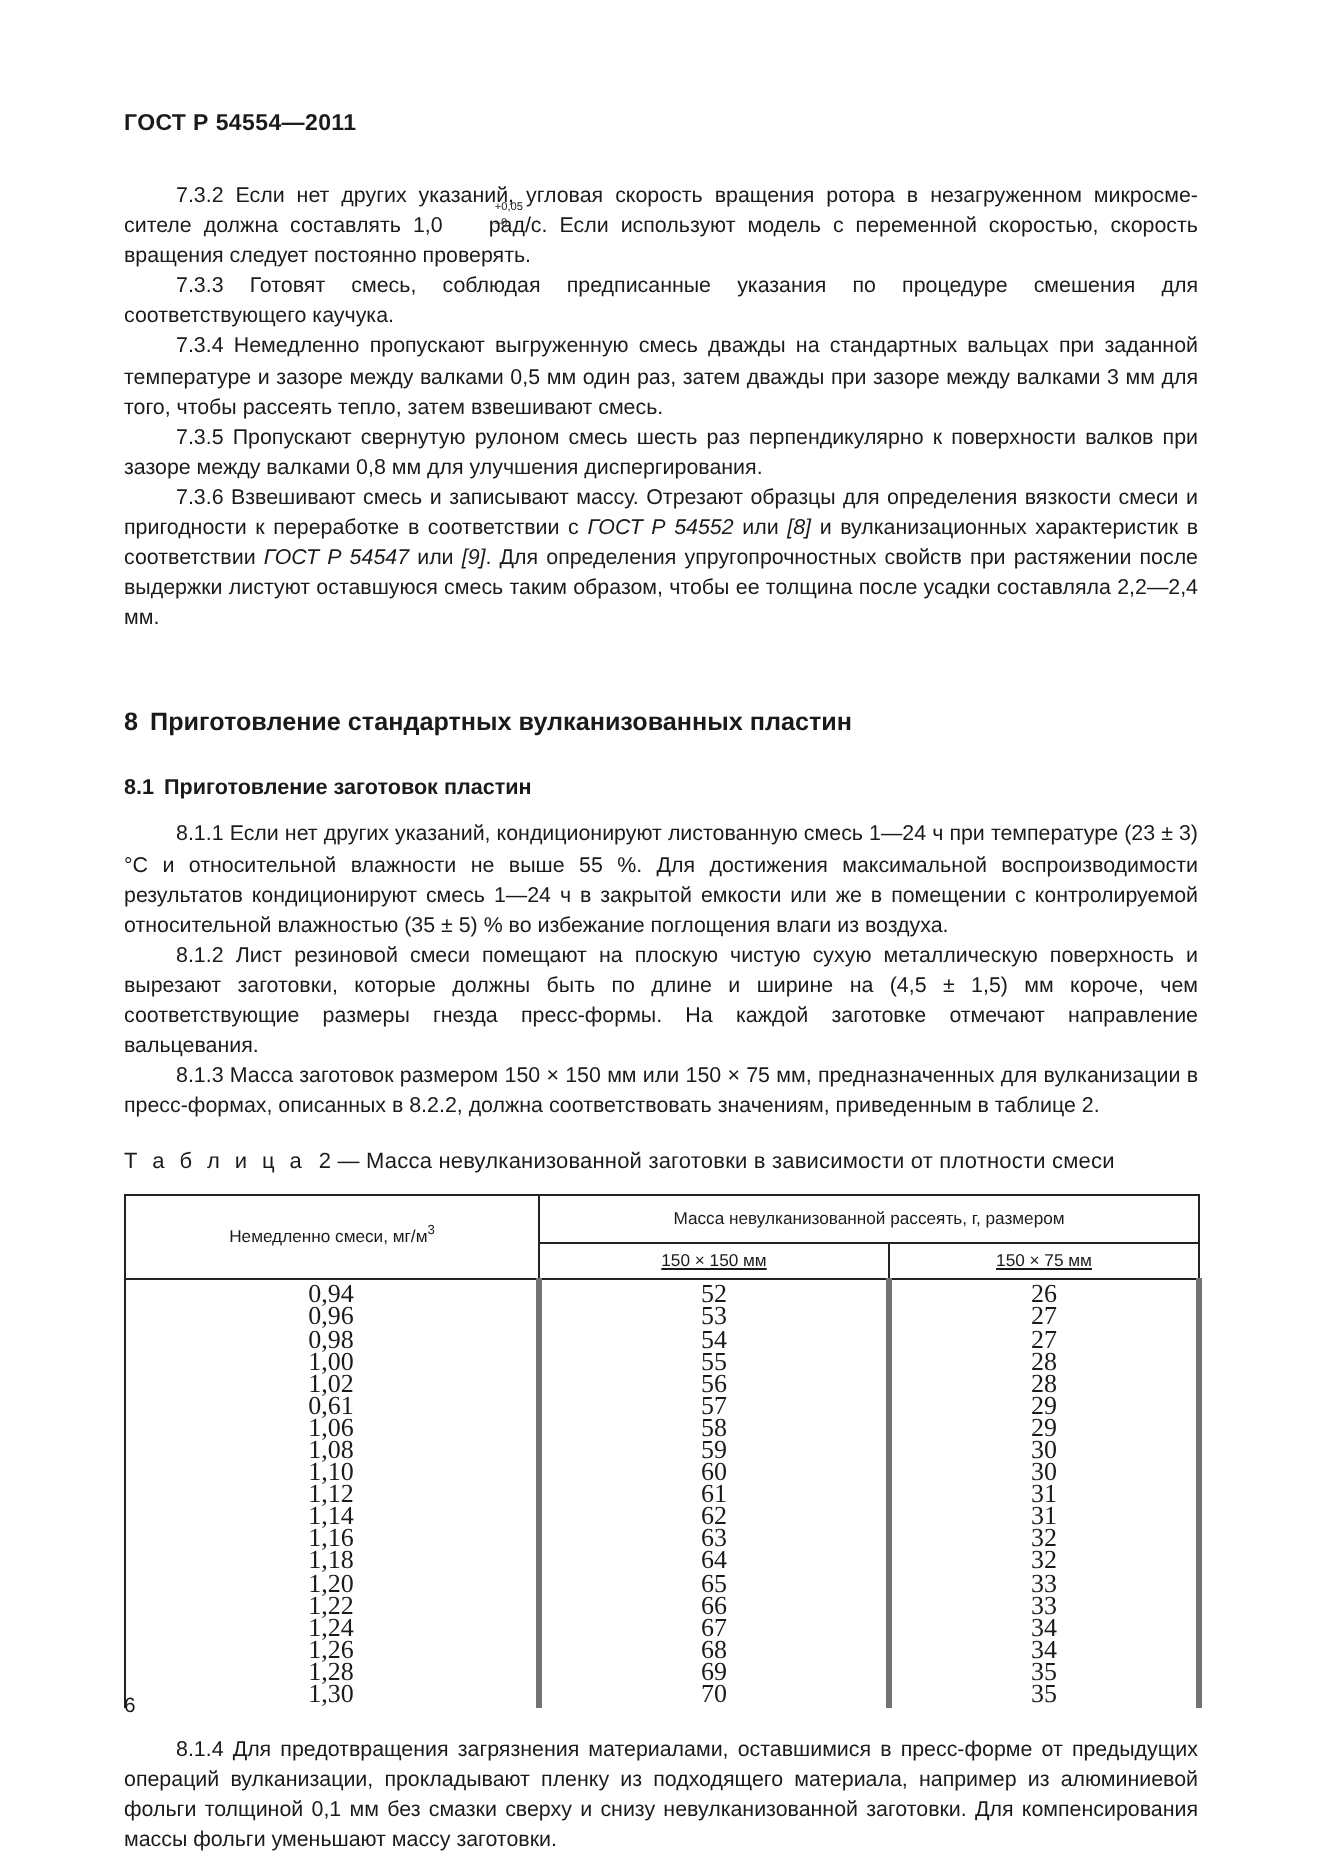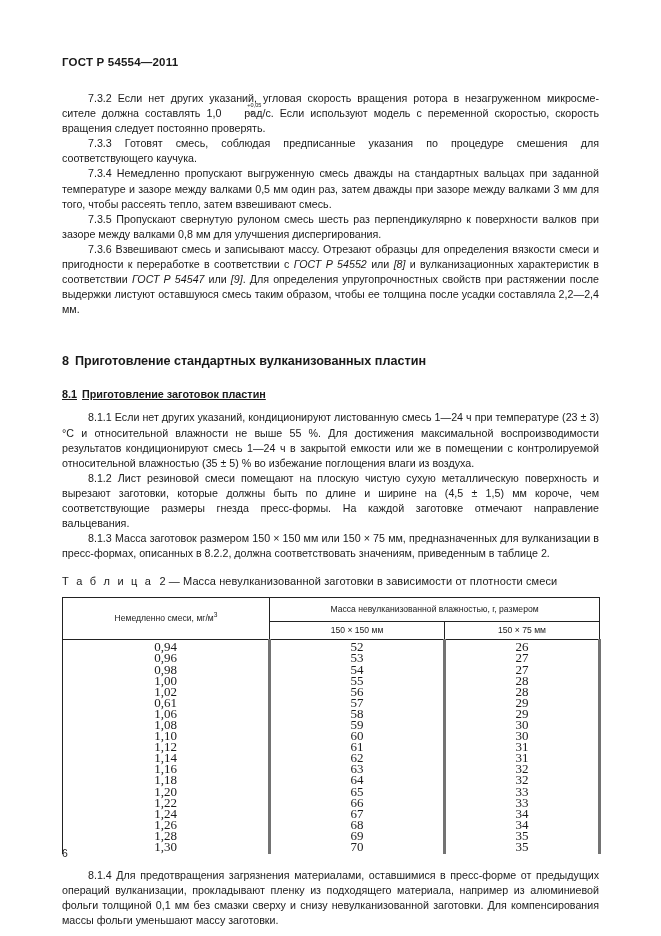--- a/index.html
+++ b/index.html
@@ -80,21 +80,20 @@
     font-weight: bold;
     margin: 36px 0 0 0;
     line-height: 16px;
   }
   h2.sec .num { margin-right: 6px; }
   h3.subsec {
     font-size: 10.8px;
     font-weight: bold;
     margin: 18px 0 0 0;
     line-height: 14px;
-    text-decoration: underline;
   }
   h3.subsec .num { margin-right: 5px; }
 
   .gap-sm { height: 9px; }
   .gap-md { height: 14px; }
 
   
   .table-caption {
     font-size: 11px;
     margin: 0;
@@ -117,20 +116,21 @@
     font-size: 9.3px;
     padding: 0;
   }
   table.data thead th {
     font-size: 8.6px;
     padding: 6px 2px 6px 2px;
     line-height: 11px;
   }
   table.data thead th.sub-h {
     padding: 3px 2px 3px 2px;
+    text-decoration: underline;
   }
   table.data tbody td {
     font-size: 13px;
     height: 11.1px;
     line-height: 11.1px;
     border-left: 1px solid #222;
     border-right: 3px solid #737373;
     border-top: none;
     border-bottom: none;
     padding: 0;
@@ -185,21 +185,21 @@
 
     <table class="data">
       <colgroup>
         <col style="width:207px">
         <col style="width:175px">
         <col style="width:155px">
       </colgroup>
       <thead>
         <tr>
           <th rowspan="2"><span>Немедленно смеси, мг/м</span><sup class="pw">3</sup></th>
-          <th colspan="2">Масса невулканизованной влажностью, г, размером</th>
+          <th colspan="2">Масса невулканизованной рассеять, г, размером</th>
         </tr>
         <tr>
           <th class="sub-h">150 × 150 мм</th>
           <th class="sub-h">150 × 75 мм</th>
         </tr>
       </thead>
       <tbody id="table-body">
           <tr>
             <td>0,94</td>
             <td>52</td>

